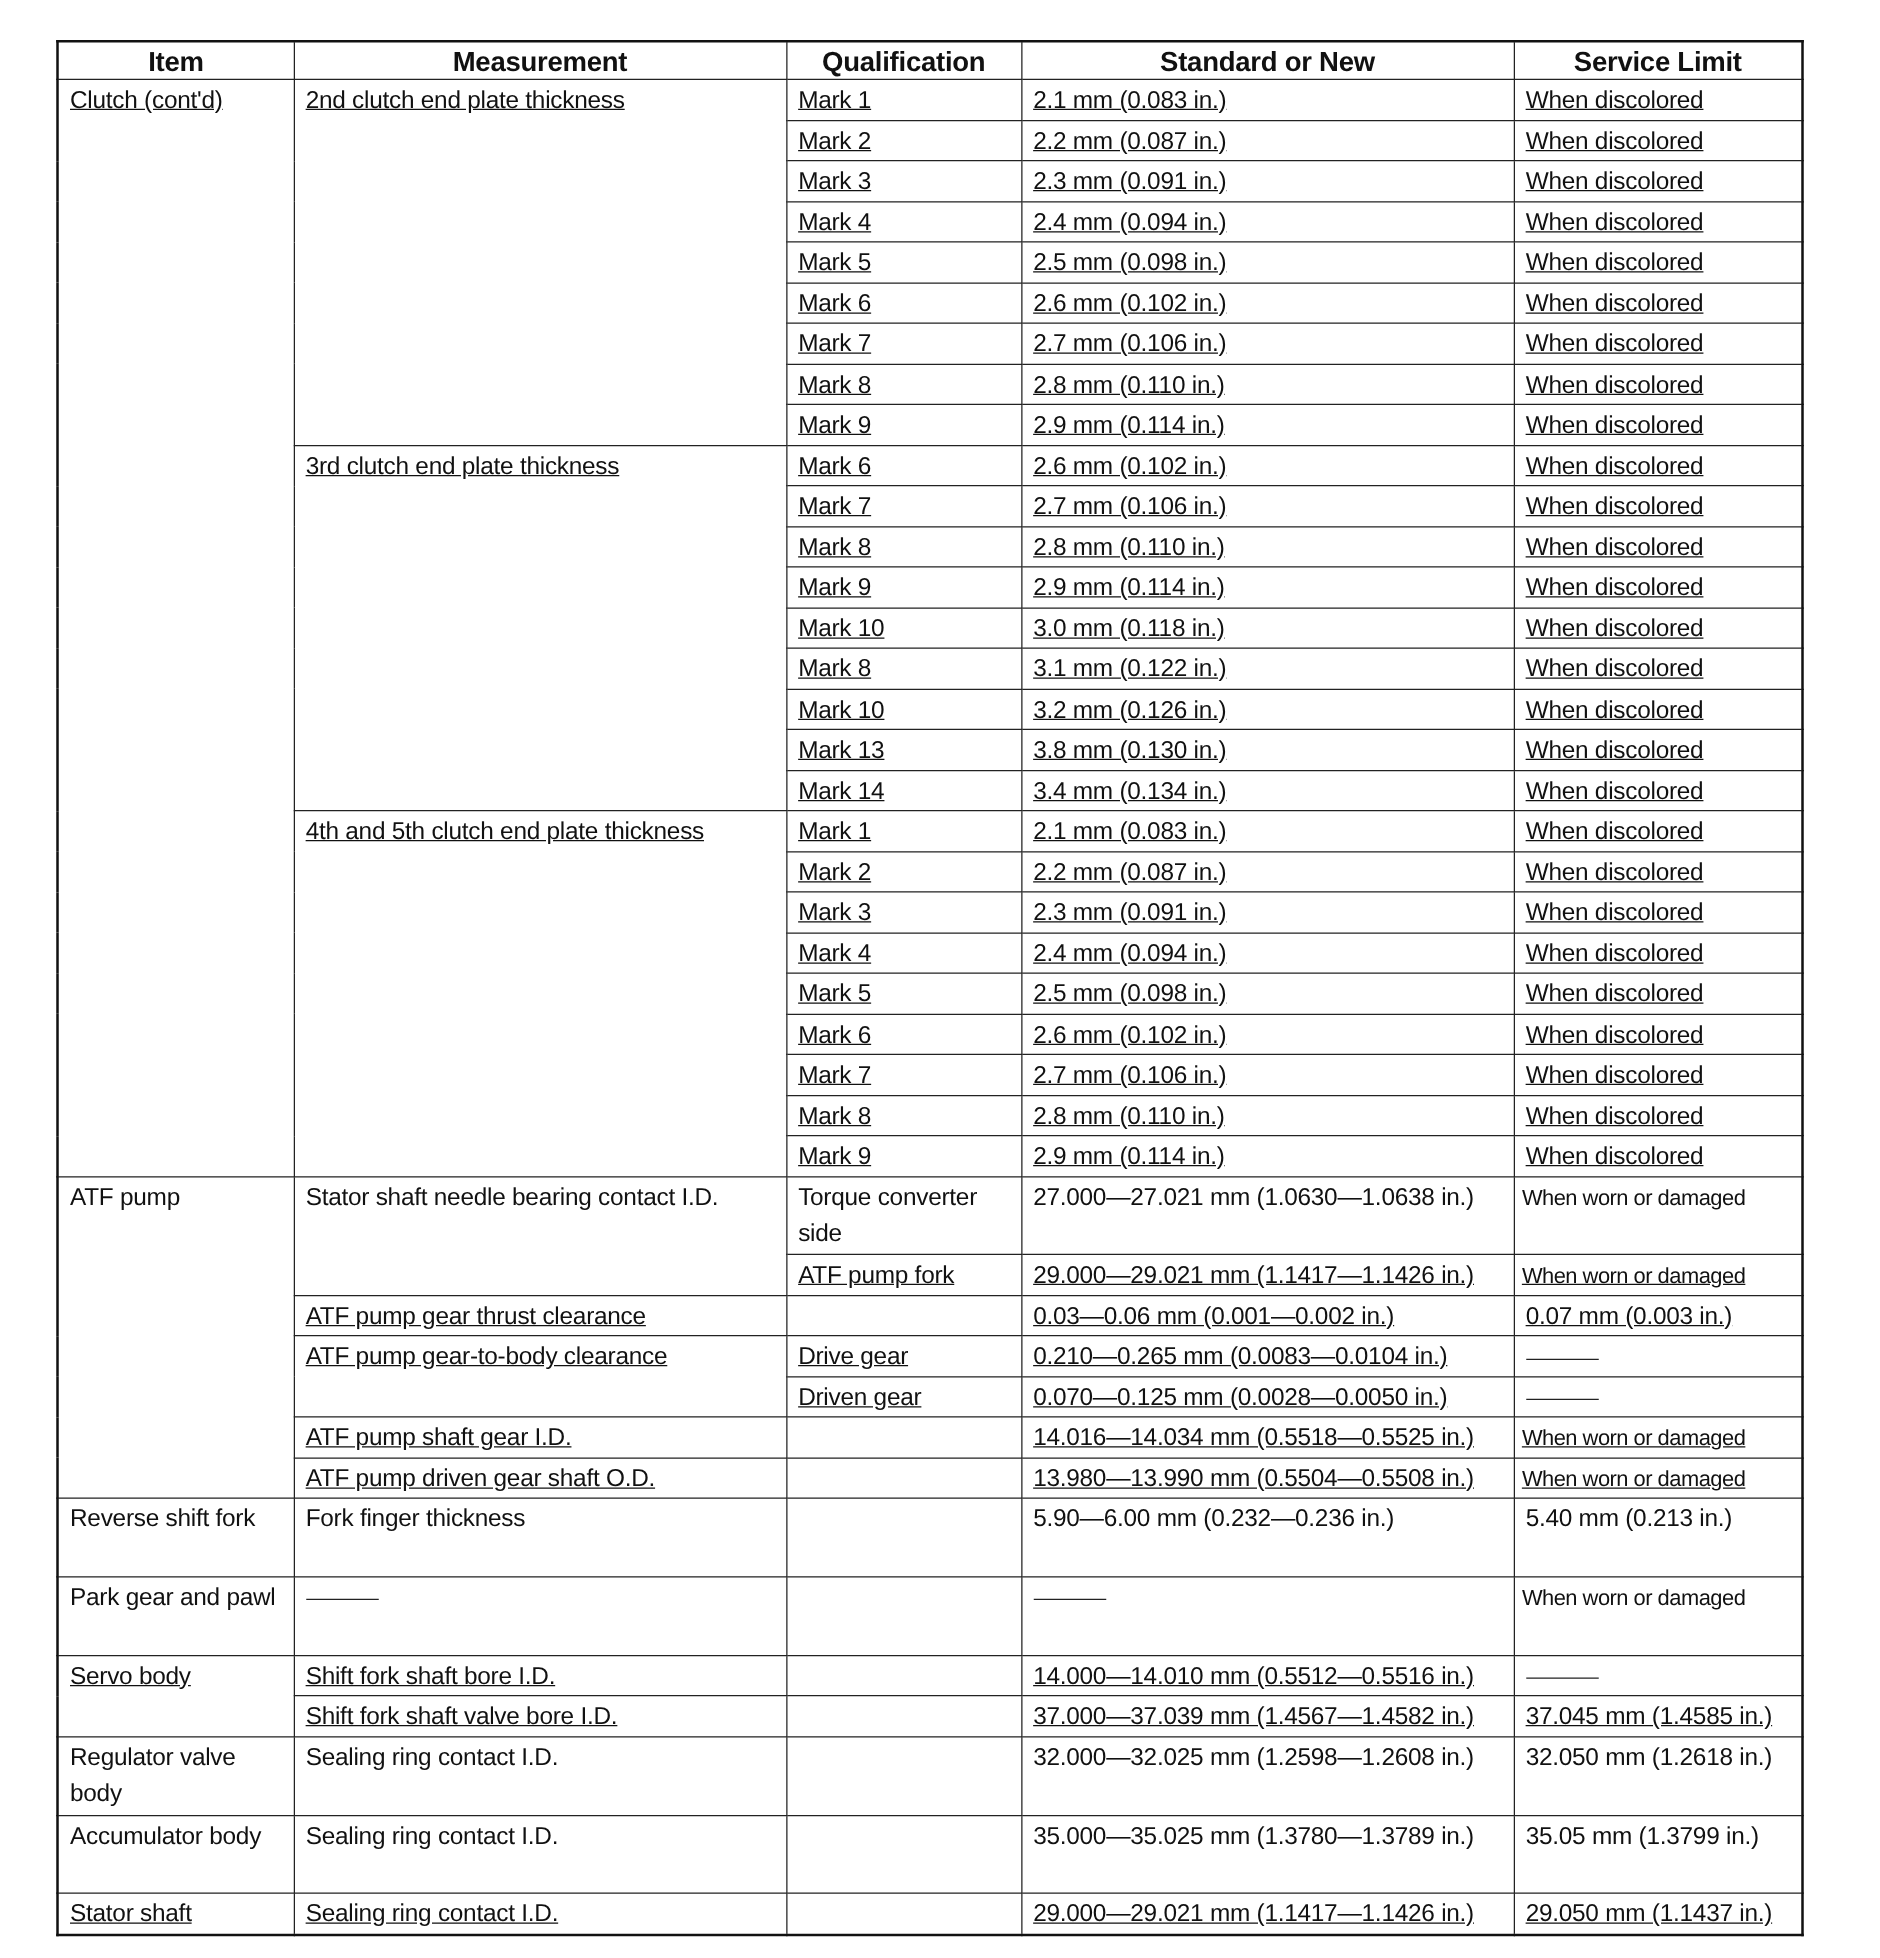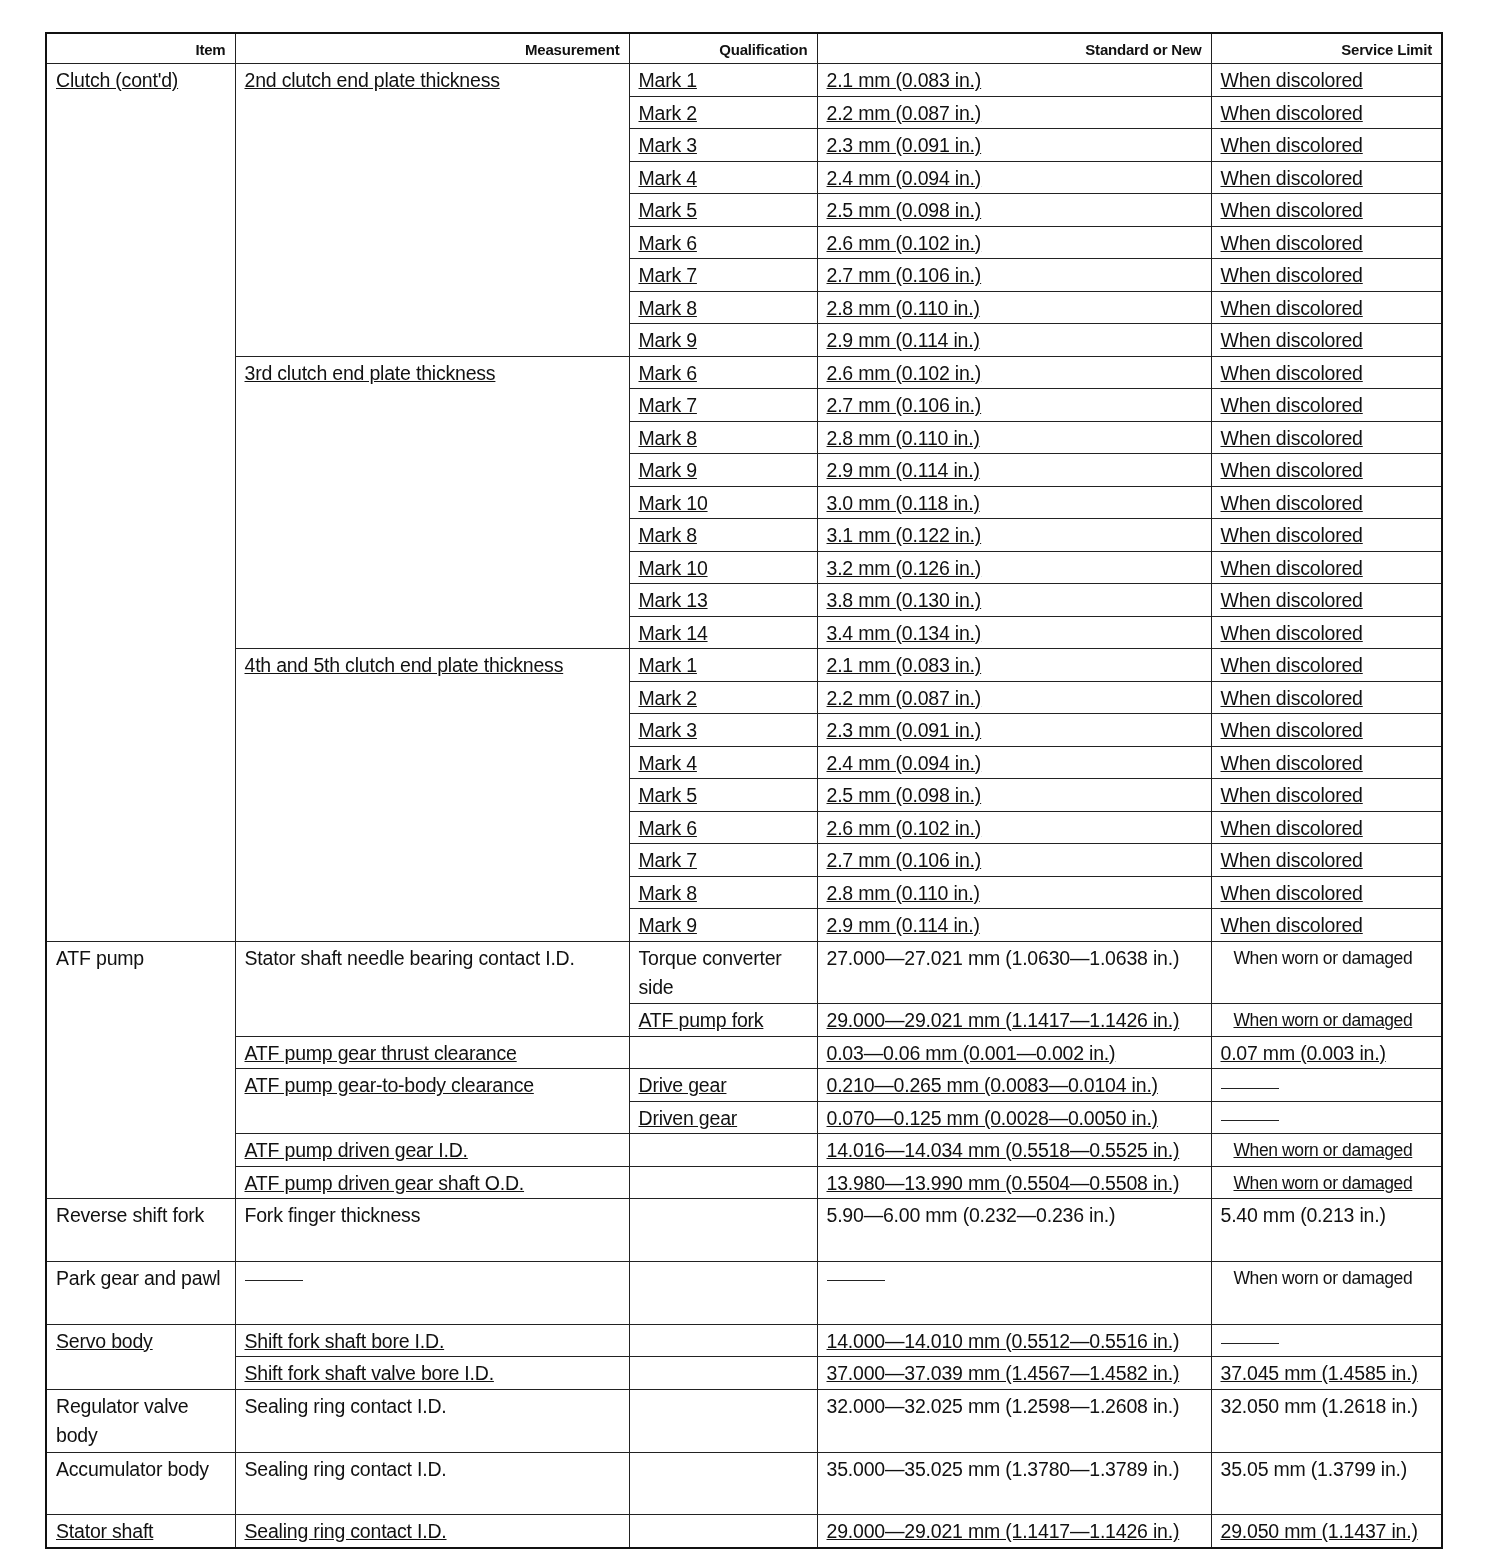--- a/index.html
+++ b/index.html
@@ -8,23 +8,23 @@
     position: absolute; left: 45px; top: 32px;
     width: 1396px; border-collapse: collapse;
     border: 2.5px solid #111; table-layout: fixed;
   }
   table.spec td, table.spec th {
     border: 1.5px solid #222; padding: 2px 9px 0 9px;
     font-size: 19.5px; line-height: 29.5px; vertical-align: top;
     text-align: left; font-weight: normal; letter-spacing: -0.2px;
     overflow: hidden; white-space: nowrap;
   }
-  table.spec th { font-weight: bold; text-align: right; font-size: 15px; height: 27px; line-height: 27px; }
+  table.spec th { font-weight: bold; text-align: center; font-size: 22px; height: 27px; line-height: 27px; }
   table.spec td.wrap { white-space: normal; }
-  table.spec td.small { font-size: 17.5px; letter-spacing: -0.4px; padding-left: 22px; }
+  table.spec td.small { font-size: 17.5px; letter-spacing: -0.4px; padding-left: 6px; }
   .dash { display: inline-block; width: 58px; border-top: 1.5px solid #222; vertical-align: middle; margin-top: 2px; }
   col.c1 { width: 189px; } col.c2 { width: 394px; } col.c3 { width: 188px; } col.c4 { width: 394px; } col.c5 { width: 231px; }
   tr.r { height: 31.4px; text-decoration: underline; }
   tr.r2 { height: 62.8px; }
 </style>
 </head>
 <body>
 
 <table class="spec">
   <colgroup>
@@ -206,21 +206,21 @@
         <td>Drive gear</td>
         <td>0.210—0.265 mm (0.0083—0.0104 in.)</td>
         <td><span class="dash"></span></td>
       </tr>
       <tr class="r">
         <td>Driven gear</td>
         <td>0.070—0.125 mm (0.0028—0.0050 in.)</td>
         <td><span class="dash"></span></td>
       </tr>
       <tr class="r">
-        <td>ATF pump driven gear I.D.</td>
+        <td>ATF pump shaft gear I.D.</td>
         <td></td>
         <td>14.016—14.034 mm (0.5518—0.5525 in.)</td>
         <td class="small">When worn or damaged</td>
       </tr>
       <tr class="r">
         <td>ATF pump driven gear shaft O.D.</td>
         <td></td>
         <td>13.980—13.990 mm (0.5504—0.5508 in.)</td>
         <td class="small">When worn or damaged</td>
       </tr>

